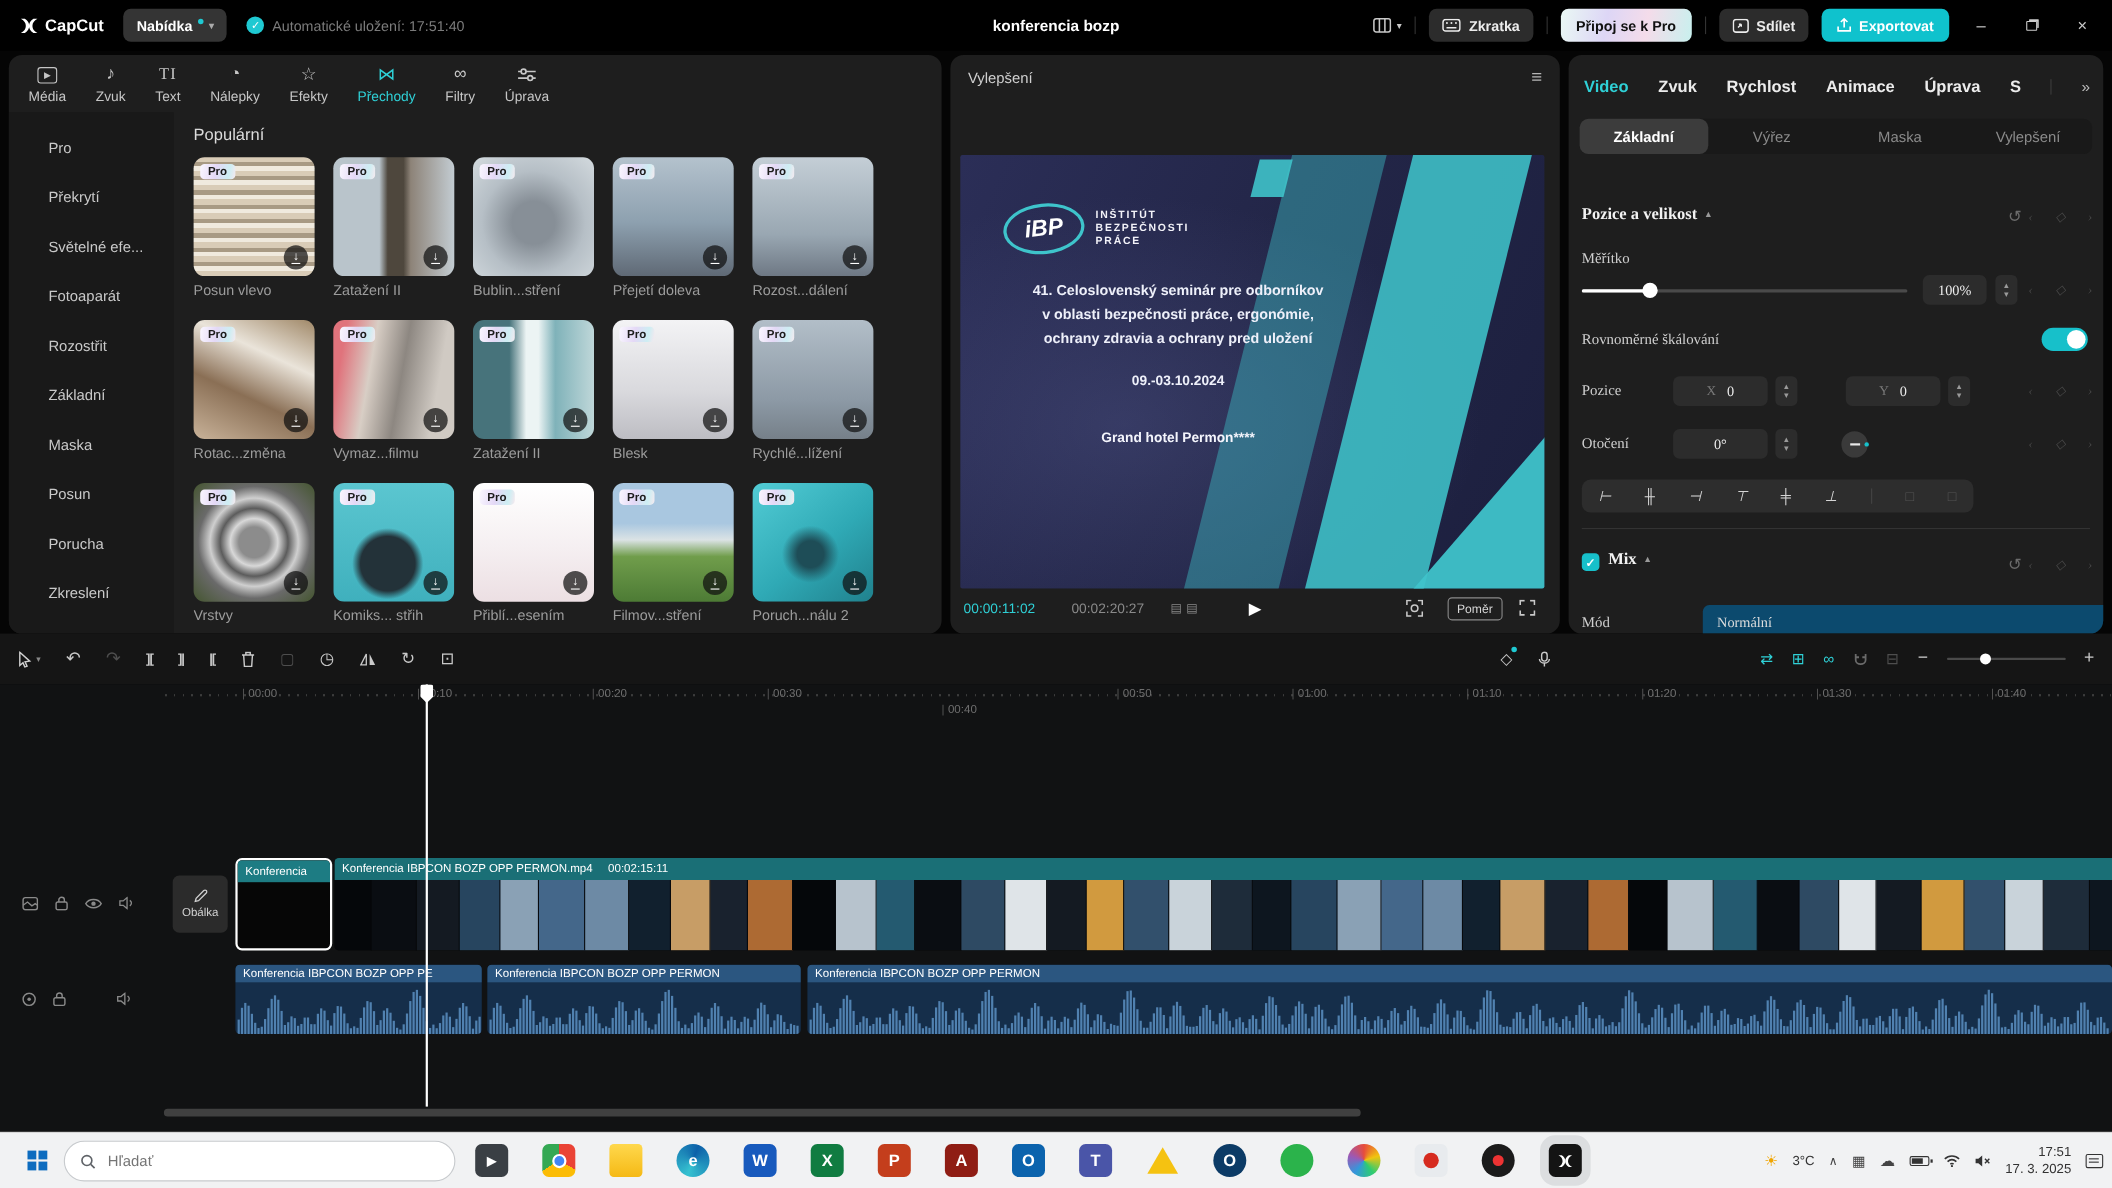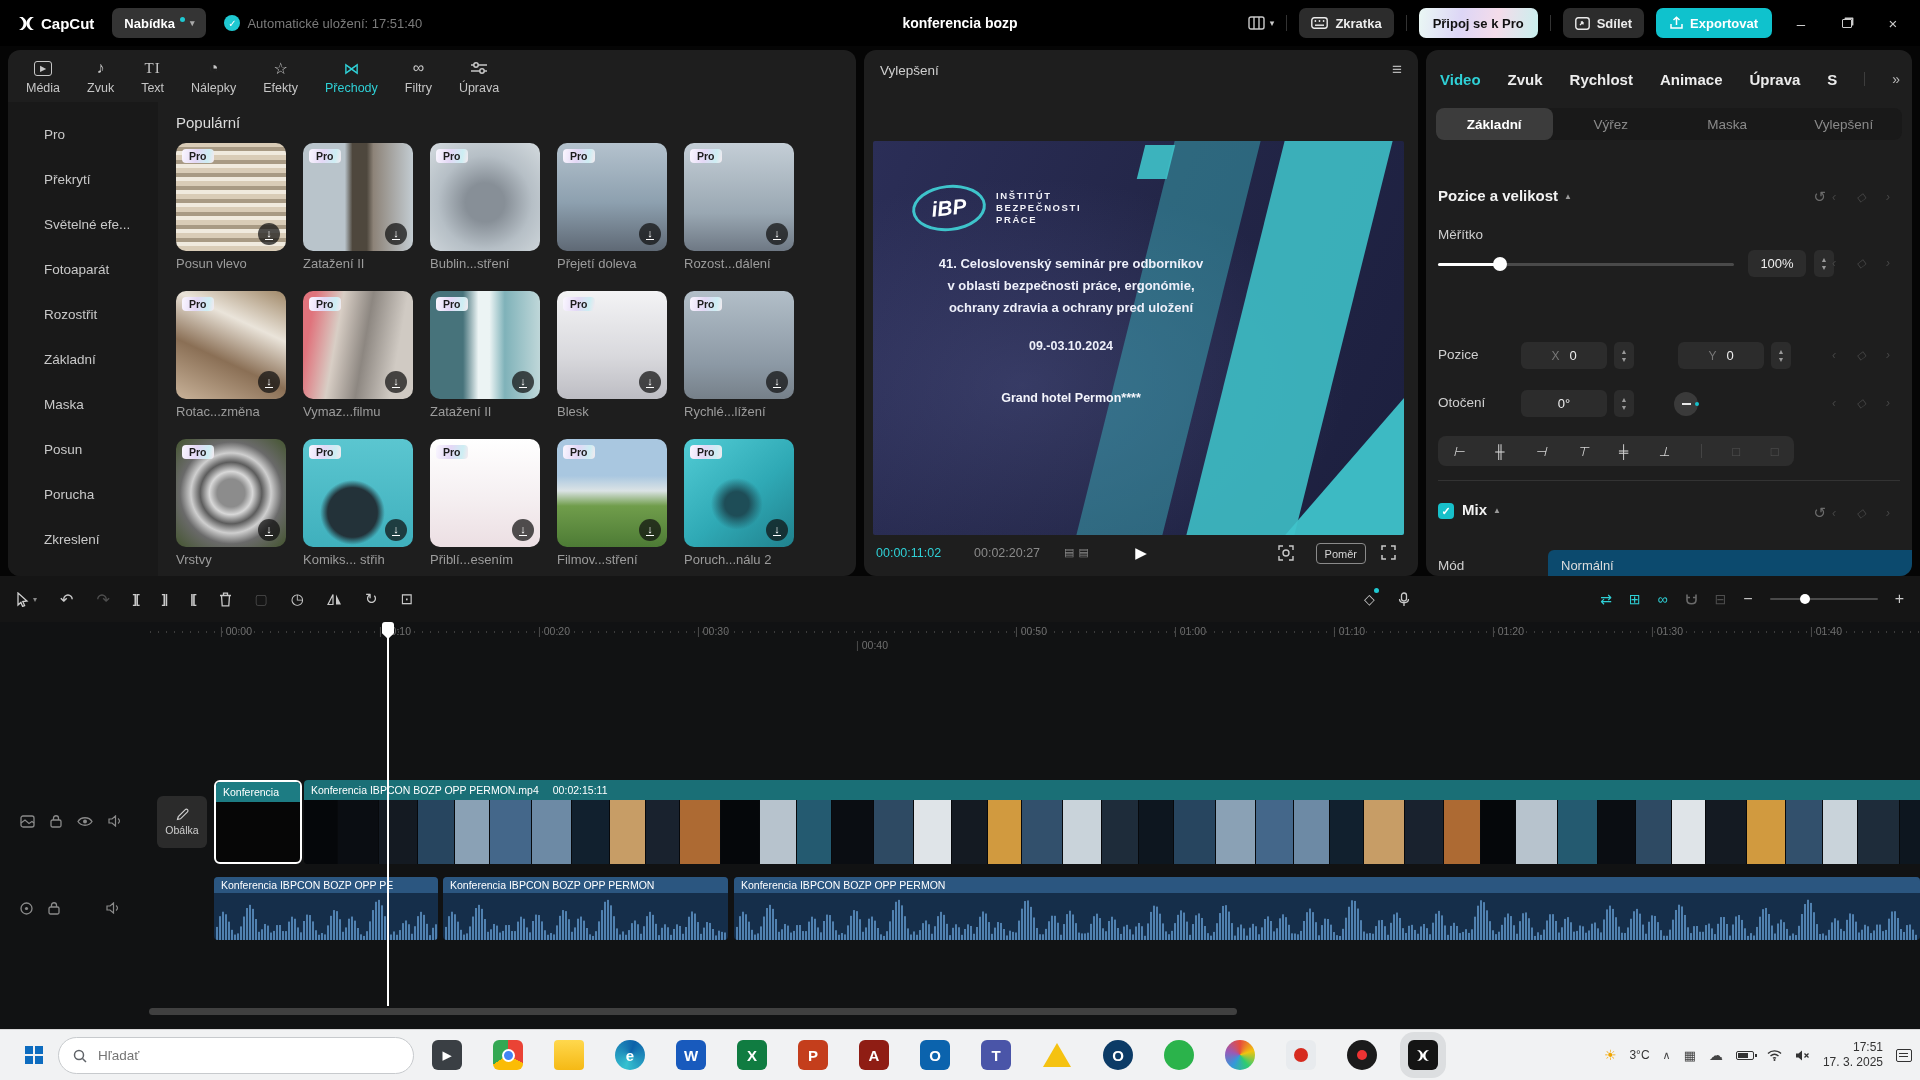--- a/index.html
+++ b/index.html
@@ -114,21 +114,21 @@
   
   .tabs{position:absolute;left:14px;top:14px;right:10px;height:30px;display:flex;align-items:center;gap:27px;
         font-size:15px;font-weight:bold;color:#ececec;}
   .tab.active{color:#2fd0d6;}
   .tabs .vsep{height:14px;background:#3d3d3d;}
   .tab-more{color:#b9b9b9;font-weight:normal;font-size:14px;letter-spacing:-2px;}
   .subtabs{position:absolute;left:10px;right:10px;top:58px;height:32px;background:#191919;border-radius:8px;
            display:flex;align-items:stretch;}
   .subtab{flex:1;display:flex;align-items:center;justify-content:center;font-size:13.5px;color:#8a8a8a;border-radius:8px;}
   .subtab.active{background:#3c3c3c;color:#fff;font-weight:bold;}
-  .insp-row{position:absolute;left:0;right:12px;height:28px;}
+  .insp-row{position:absolute;left:0;right:0;height:28px;font-family:Liberation Serif, serif;}
   .insp-label{position:absolute;left:12px;top:5px;font-size:13.5px;color:#cfcfcf;}
   .sec-title{position:absolute;left:12px;top:3px;font-size:15px;font-weight:bold;color:#f2f2f2;}
   .caret{font-size:8px;color:#999;margin-left:6px;vertical-align:2px;}
   .reset{position:absolute;right:74px;top:4px;color:#6b6b6b;font-size:15px;}
   .kfnav{position:absolute;right:10px;top:6px;width:58px;display:flex;justify-content:space-between;color:#474747;font-size:12px;}
   .sl-track{position:absolute;left:12px;top:13px;width:296px;height:3px;background:#4a4a4a;border-radius:2px;}
   .sl-fill{position:absolute;left:0;top:0;width:62px;height:3px;background:#fff;border-radius:2px;}
   .sl-knob{position:absolute;left:55px;top:-6px;width:14px;height:14px;border-radius:50%;background:#fff;}
   .valbox{position:absolute;top:0;height:27px;background:#2c2c2c;border-radius:6px;display:flex;align-items:center;
           justify-content:center;font-size:13px;color:#eee;}
@@ -567,20 +567,26 @@
           <span>▲</span>
           <span>▼</span>
         </span>
       <span class="kfnav">
           <i>‹</i>
           <i>◇</i>
           <i>›</i>
         </span>
     </div>
 
+    <div class="insp-row" style="top:246px;">
+      <span class="insp-label">Rovnoměrné škálování</span>
+      <span class="toggle">
+          <i></i>
+        </span>
+    </div>
 
     <div class="insp-row" style="top:292px;">
       <span class="insp-label">Pozice</span>
       <span class="valbox" style="left:95px;width:86px;">
           <span class="xy-pre">X</span>
           <span>0</span>
         </span>
       <span class="stepper" style="left:188px;">
           <span>▲</span>
           <span>▼</span>

